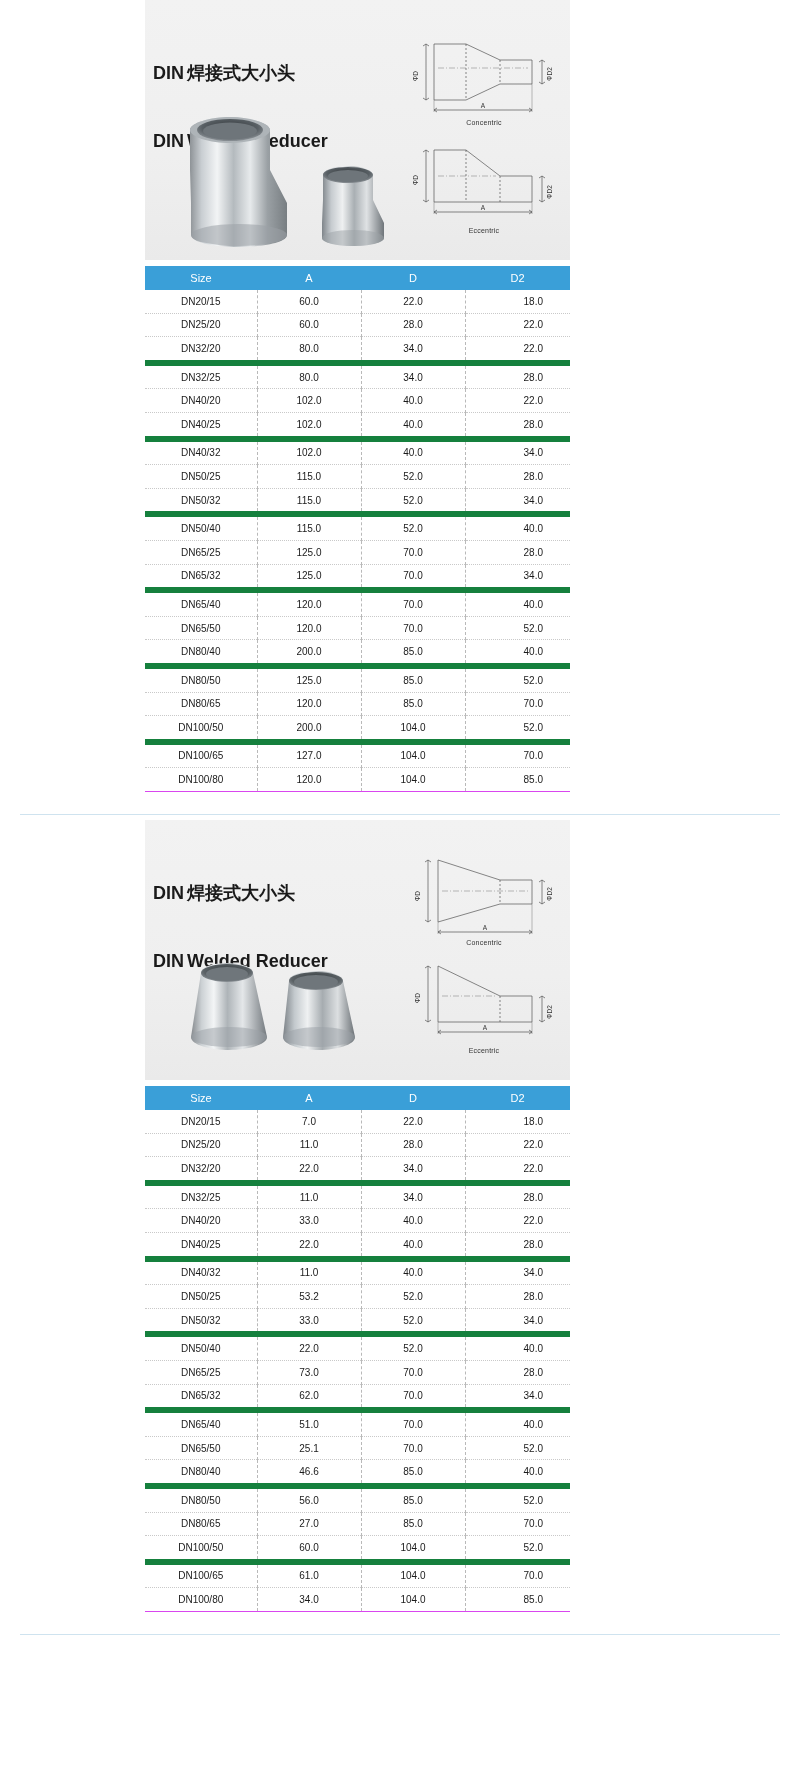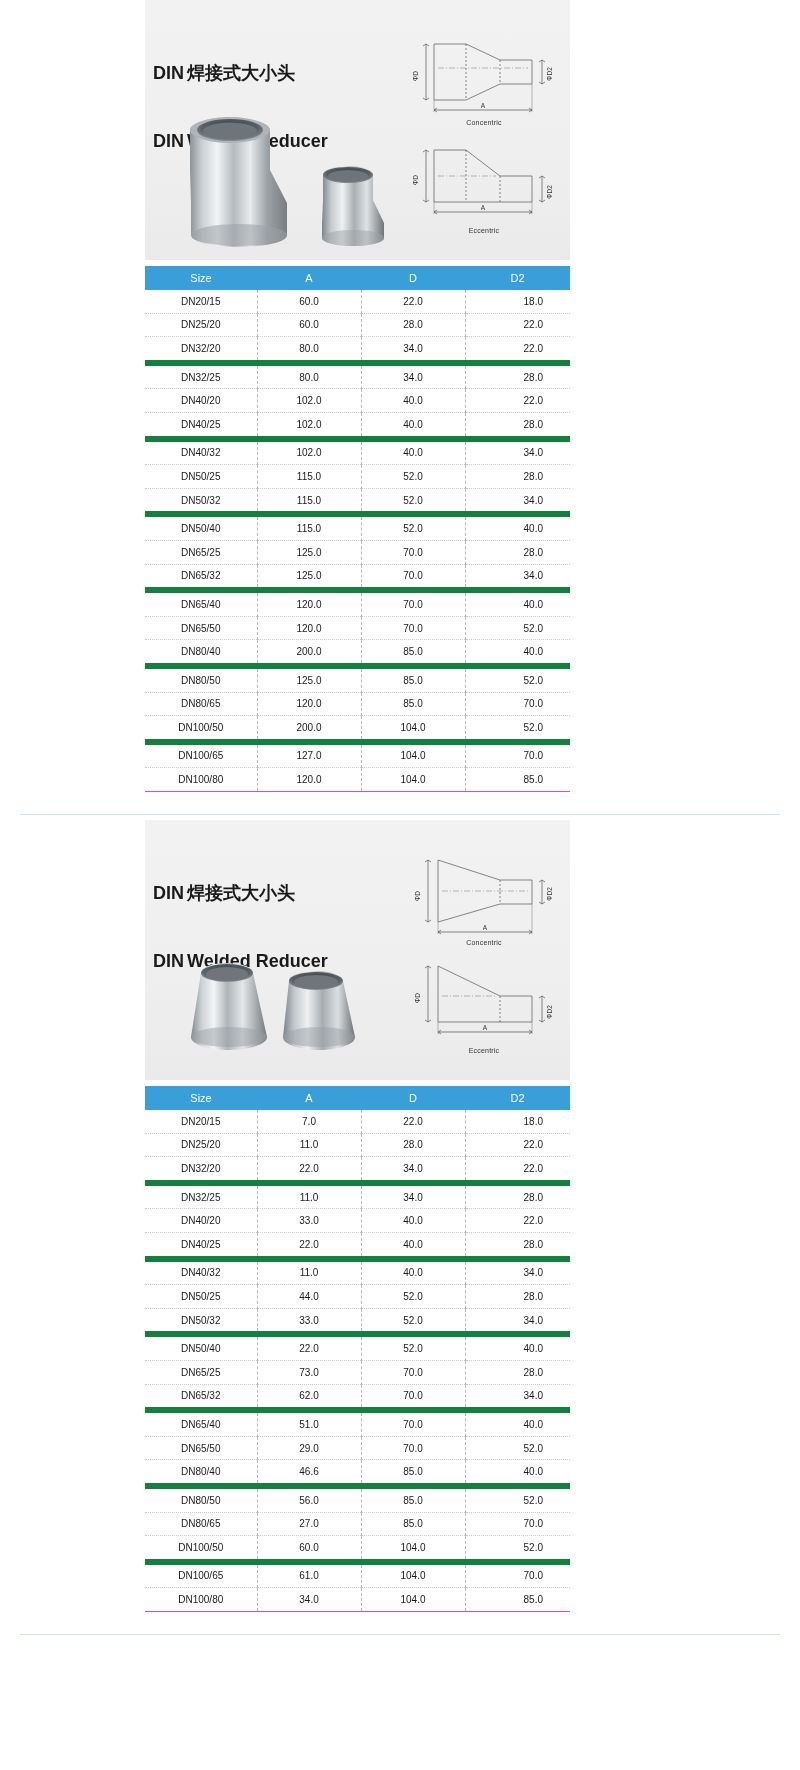--- a/index.html
+++ b/index.html
@@ -577,21 +577,21 @@
           <td>28.0</td>
         </tr>
         <tr>
           <td>DN40/32</td>
           <td>11.0</td>
           <td>40.0</td>
           <td>34.0</td>
         </tr>
         <tr>
           <td>DN50/25</td>
-          <td>44.0</td>
+          <td>53.2</td>
           <td>52.0</td>
           <td>28.0</td>
         </tr>
         <tr class="grp">
           <td>DN50/32</td>
           <td>33.0</td>
           <td>52.0</td>
           <td>34.0</td>
         </tr>
         <tr>
@@ -613,21 +613,21 @@
           <td>34.0</td>
         </tr>
         <tr>
           <td>DN65/40</td>
           <td>51.0</td>
           <td>70.0</td>
           <td>40.0</td>
         </tr>
         <tr>
           <td>DN65/50</td>
-          <td>29.0</td>
+          <td>25.1</td>
           <td>70.0</td>
           <td>52.0</td>
         </tr>
         <tr class="grp">
           <td>DN80/40</td>
           <td>46.6</td>
           <td>85.0</td>
           <td>40.0</td>
         </tr>
         <tr>

